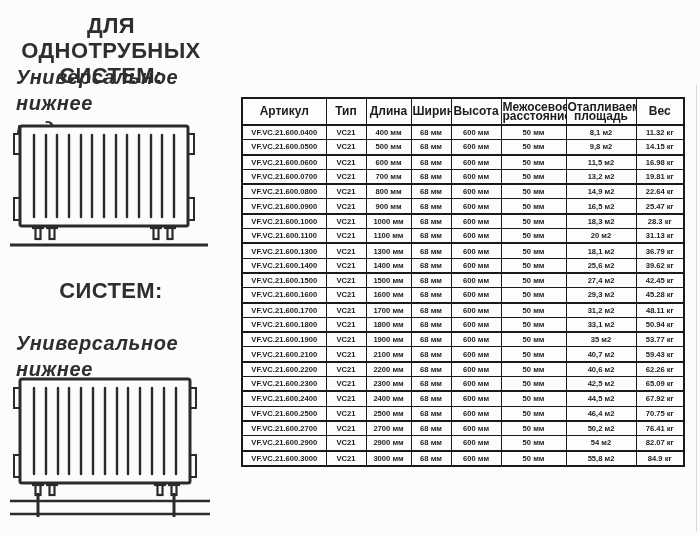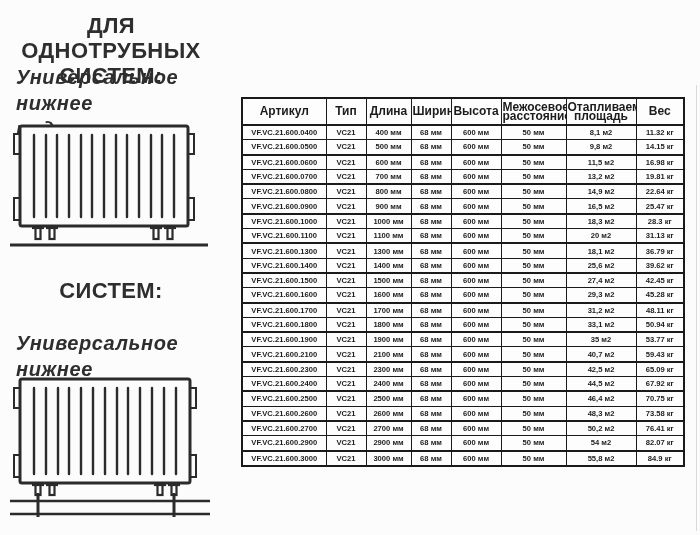--- a/index.html
+++ b/index.html
@@ -345,20 +345,30 @@
             <td>VF.VC.21.600.2100</td>
             <td>VC21</td>
             <td>2100 мм</td>
             <td>68 мм</td>
             <td>600 мм</td>
             <td>50 мм</td>
             <td>40,7 м2</td>
             <td>59.43 кг</td>
           </tr>
           <tr>
+            <td>VF.VC.21.600.2200</td>
+            <td>VC21</td>
+            <td>2200 мм</td>
+            <td>68 мм</td>
+            <td>600 мм</td>
+            <td>50 мм</td>
+            <td>40,6 м2</td>
+            <td>62.26 кг</td>
+          </tr>
+          <tr>
             <td>VF.VC.21.600.2300</td>
             <td>VC21</td>
             <td>2300 мм</td>
             <td>68 мм</td>
             <td>600 мм</td>
             <td>50 мм</td>
             <td>42,5 м2</td>
             <td>65.09 кг</td>
           </tr>
           <tr>
@@ -373,30 +383,20 @@
           </tr>
           <tr>
             <td>VF.VC.21.600.2500</td>
             <td>VC21</td>
             <td>2500 мм</td>
             <td>68 мм</td>
             <td>600 мм</td>
             <td>50 мм</td>
             <td>46,4 м2</td>
             <td>70.75 кг</td>
-          </tr>
-          <tr>
-            <td>VF.VC.21.600.2600</td>
-            <td>VC21</td>
-            <td>2600 мм</td>
-            <td>68 мм</td>
-            <td>600 мм</td>
-            <td>50 мм</td>
-            <td>48,3 м2</td>
-            <td>73.58 кг</td>
           </tr>
           <tr>
             <td>VF.VC.21.600.2700</td>
             <td>VC21</td>
             <td>2700 мм</td>
             <td>68 мм</td>
             <td>600 мм</td>
             <td>50 мм</td>
             <td>50,2 м2</td>
             <td>76.41 кг</td>

